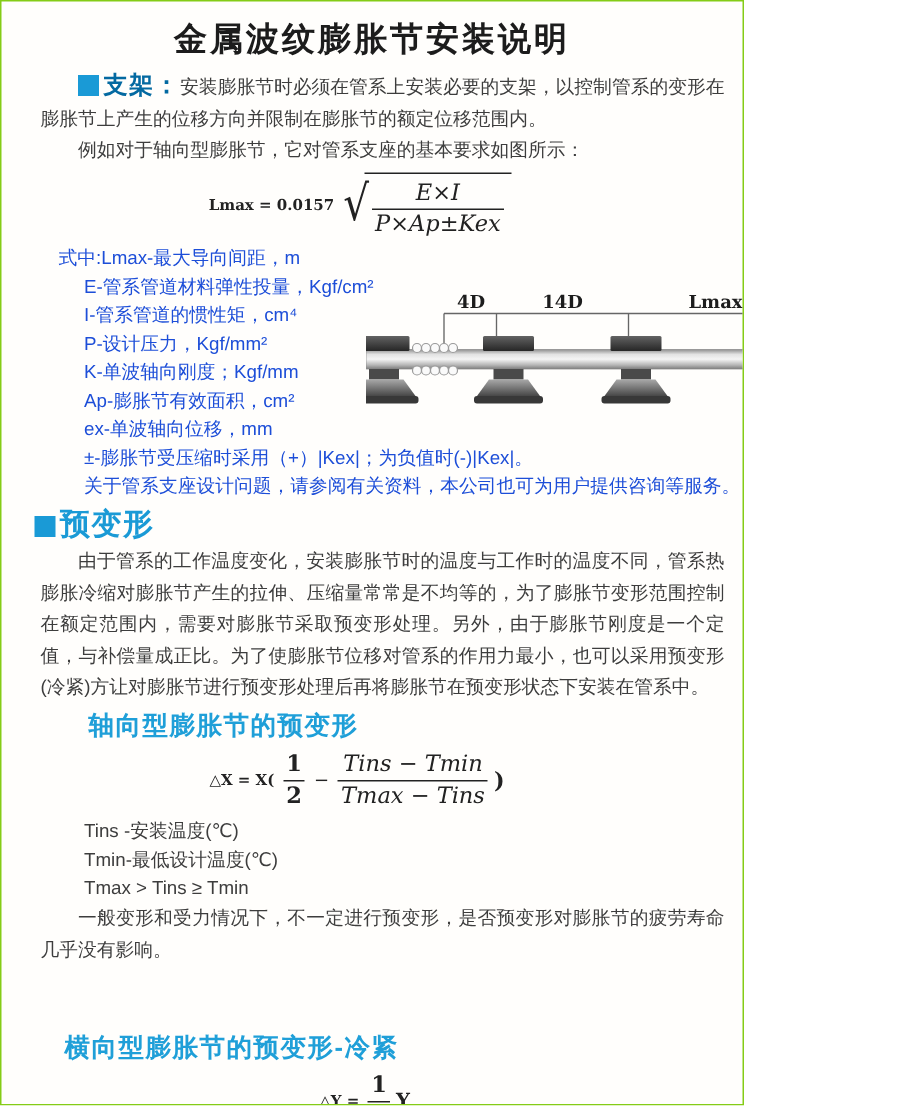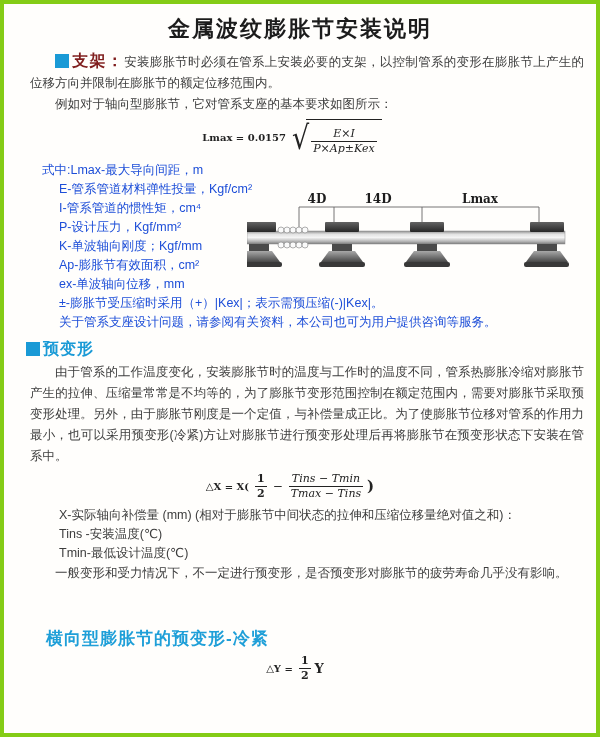--- a/index.html
+++ b/index.html
@@ -1,20 +1,20 @@
 <!DOCTYPE html>
 <html><head>
 <meta charset="utf-8">
 <style>
   html,body{margin:0;padding:0;background:#ffffff;}
   .page{
     position:relative;
-    width:600px;height:737px;
+    width:496px;height:737px;
     background:#fffefc;
-    border:4px solid #84cc16;
+    border:1px solid #84cc16;
     box-sizing:border-box;
     overflow:hidden;
     font-family:"Liberation Sans","DejaVu Sans",sans-serif;
     color:#3d3d3d;
   }
   .title{
     margin:10px 0 6px 0;
     text-align:center;
     font-size:22px;
     font-weight:bold;
@@ -27,24 +27,24 @@
     line-height:21px;
     text-align:justify;
     color:#3d3d3d;
   }
   .indent{text-indent:2em;}
   .sec-sq{
     display:inline-block;width:14px;height:14px;
     background:#1a9ad6;vertical-align:-2px;margin-right:3px;
   }
   .sec-label{
-    color:#7f1d1d;font-size:16px;font-weight:bold;letter-spacing:1px;
+    color:#0369a1;font-size:16px;font-weight:bold;letter-spacing:1px;
   }
   .h2{
-    margin:6px 0 3px 22px;font-size:16px;font-weight:bold;color:#1a9ad6;
+    margin:6px 0 3px 22px;font-size:20px;font-weight:bold;color:#1a9ad6;
     line-height:21px;letter-spacing:1px;
   }
   .sub-h{
     margin:4px 0 4px 58px;font-size:17px;font-weight:bold;color:#1f9fd8;
     line-height:22px;letter-spacing:1px;
   }
   .sub-h.lateral{margin-left:42px;margin-top:44px;}
   
   .formula{
     display:flex;justify-content:center;align-items:center;
@@ -52,21 +52,21 @@
     margin:4px 0;
   }
   .f1{transform:translateX(-8px);}
   .f2{transform:translateX(-10px);margin:5px 0;}
   .f3{transform:translateX(-5px);margin:4px 0 6px;}
   .f-lhs{font-weight:bold;font-size:10px;margin-right:6px;white-space:pre;}
   .f-rhs{font-weight:bold;font-size:13px;margin-left:4px;}
   .sqrt-sign{font-size:27px;line-height:0.9;margin-right:-3px;transform:scaleY(1.2);font-weight:400;}
   .sqrt-body{border-top:1.4px solid #222;padding:2px 5px 0 5px;}
   .frac{display:inline-flex;flex-direction:column;align-items:center;
-        font-size:11px;line-height:1.3;font-style:italic;}
+        font-size:15px;line-height:1.3;font-style:italic;}
   .frac .den{border-top:1px solid #222;padding:0 2px;}
   .frac.upright{font-style:normal;font-weight:bold;}
   .f-op{margin:0 6px;font-size:12px;}
   .paren{font-size:15px;font-weight:bold;}
   
   .defs-wrap{position:relative;margin-top:2px;}
   .def-line{margin-left:55px;font-size:12.5px;line-height:19px;color:#1d4ed8;}
   .def-line:first-child{margin-left:38px;}
   .diagram{position:absolute;left:243px;top:30px;}
   
@@ -96,21 +96,21 @@
 
   <div class="defs-wrap">
     <div class="defs">
       <div class="def-line">式中:Lmax-最大导向间距，m</div>
       <div class="def-line">E-管系管道材料弹性投量，Kgf/cm²</div>
       <div class="def-line">I-管系管道的惯性矩，cm⁴</div>
       <div class="def-line">P-设计压力，Kgf/mm²</div>
       <div class="def-line">K-单波轴向刚度；Kgf/mm</div>
       <div class="def-line">Ap-膨胀节有效面积，cm²</div>
       <div class="def-line">ex-单波轴向位移，mm</div>
-      <div class="def-line">±-膨胀节受压缩时采用（+）|Kex|；表示需预压缩(-)|Kex|。</div>
+      <div class="def-line">±-膨胀节受压缩时采用（+）|Kex|；为负值时(-)|Kex|。</div>
       <div class="def-line">关于管系支座设计问题，请参阅有关资料，本公司也可为用户提供咨询等服务。</div>
     </div>
 
     <svg class="diagram" width="322" height="96" viewBox="0 0 322 96">
       <defs>
         <linearGradient id="pipeGrad" x1="0" y1="0" x2="0" y2="1">
           <stop offset="0" stop-color="#8f8f8f"></stop>
           <stop offset="0.25" stop-color="#e2e2e2"></stop>
           <stop offset="0.5" stop-color="#f4f4f4"></stop>
           <stop offset="0.8" stop-color="#b5b5b5"></stop>
@@ -178,40 +178,41 @@
         <polygon points="287,60 313,60 321,71 279,71" fill="url(#pedGrad)"></polygon>
         <rect x="277" y="71" width="45" height="5" rx="2" fill="#383838"></rect>
       </g>
     </svg>
   </div>
 
   <h2 class="h2"><span class="sec-sq"></span><span>预变形</span></h2>
 
   <p class="para indent">由于管系的工作温度变化，安装膨胀节时的温度与工作时的温度不同，管系热膨胀冷缩对膨胀节产生的拉伸、压缩量常常是不均等的，为了膨胀节变形范围控制在额定范围内，需要对膨胀节采取预变形处理。另外，由于膨胀节刚度是一个定值，与补偿量成正比。为了使膨胀节位移对管系的作用力最小，也可以采用预变形(冷紧)方让对膨胀节进行预变形处理后再将膨胀节在预变形状态下安装在管系中。</p>
 
+  <h3 class="sub-h">轴向型膨胀节的预变形</h3>
 
   <div class="formula f2">
     <span class="f-lhs">△X = X(</span>
     <span class="frac upright">
       <span class="num">1</span>
       <span class="den">2</span>
     </span>
     <span class="f-op">−</span>
     <span class="frac">
       <span class="num">Tins − Tmin</span>
       <span class="den">Tmax − Tins</span>
     </span>
     <span class="f-rhs paren">)</span>
   </div>
 
 
   <div class="list">
-    <div class="list-line">X-实际轴向补偿量 (mm) (相对于膨胀节中间状态的拉伸和压缩位移量绝对值之和)：</div>
     <div class="list-line">Tins -安装温度(℃)</div>
     <div class="list-line">Tmin-最低设计温度(℃)</div>
+    <div class="list-line">Tmax &gt; Tins ≥ Tmin</div>
   </div>
 
   <p class="para indent">一般变形和受力情况下，不一定进行预变形，是否预变形对膨胀节的疲劳寿命几乎没有影响。</p>
 
   <h3 class="sub-h lateral">横向型膨胀节的预变形-冷紧</h3>
 
   <div class="formula f3">
     <span class="f-lhs">△Y =</span>
     <span class="frac upright">
       <span class="num">1</span>

